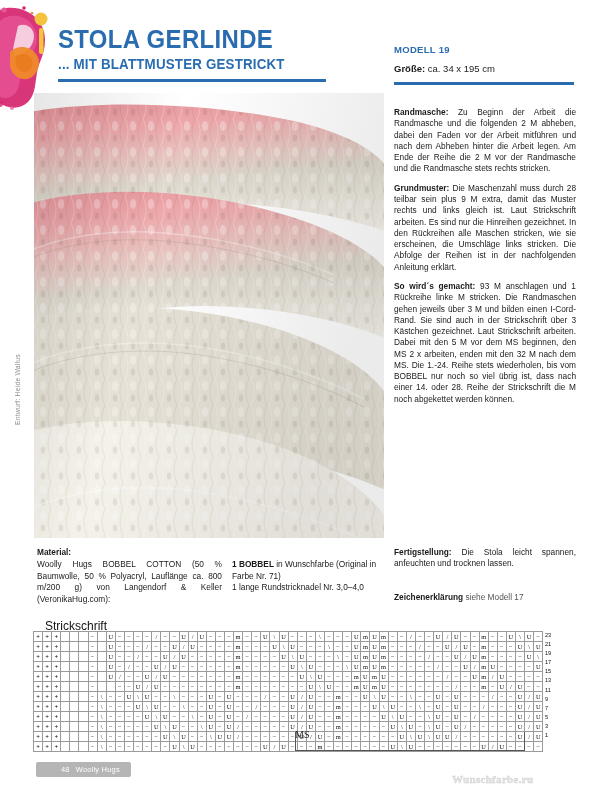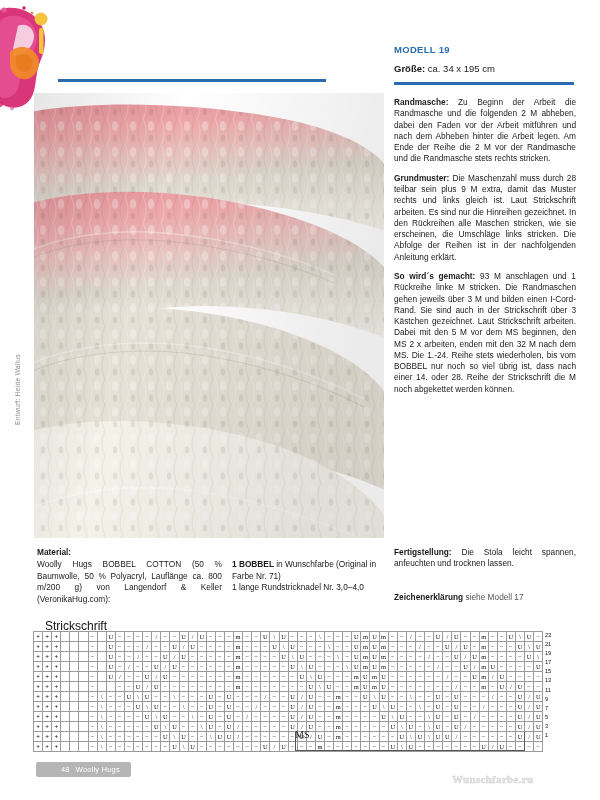--- a/index.html
+++ b/index.html
@@ -51,21 +51,21 @@
 
   .credit {
     position:absolute; left:14px; top:425px;
     font-size:6.8px; color:#8e8e8e;
     transform: rotate(-90deg); transform-origin: left top;
     white-space:nowrap; letter-spacing:0.2px;
   }
 
   
   .instructions {
-    position:absolute; left:394px; top:97px; width:182px;
+    position:absolute; left:394px; top:107px; width:182px;
     font-size:8.3px; line-height:1.36; color:#1a1a1a;
     text-align:justify;
   }
   .instructions p { margin-bottom:8px; }
   .instructions b { font-weight:bold; }
 
   
   .material {
     position:absolute; left:37px; top:547px; width:345px;
     font-size:8.3px; line-height:1.38; color:#1a1a1a;
@@ -157,20 +157,24 @@
           <rect x="45" y="24" width="4.5" height="26" rx="2" fill="#f5c33d"></rect>
           <circle cx="10" cy="6" r="2.6" fill="#e8559a"></circle>
           <circle cx="30" cy="4" r="1.8" fill="#d6246e"></circle>
           <circle cx="38" cy="9" r="1.3" fill="#f08a2a"></circle>
           <circle cx="6" cy="100" r="3" fill="#d6246e" opacity="0.8"></circle>
           <circle cx="18" cy="104" r="2" fill="#e8559a" opacity="0.7"></circle>
         </g>
       </svg>
     </div>
 
+    <div class="title-block">
+      <div class="main-title">STOLA GERLINDE</div>
+      <div class="sub-title">... MIT BLATTMUSTER GESTRICKT</div>
+    </div>
     <div class="title-rule"></div>
 
     <div class="model-label">MODELL 19</div>
     <div class="size-line">
       <b>Größe:</b><span> ca. 34 x 195 cm</span>
     </div>
     <div class="right-rule"></div>
   </div>
 
   <div class="photo">

